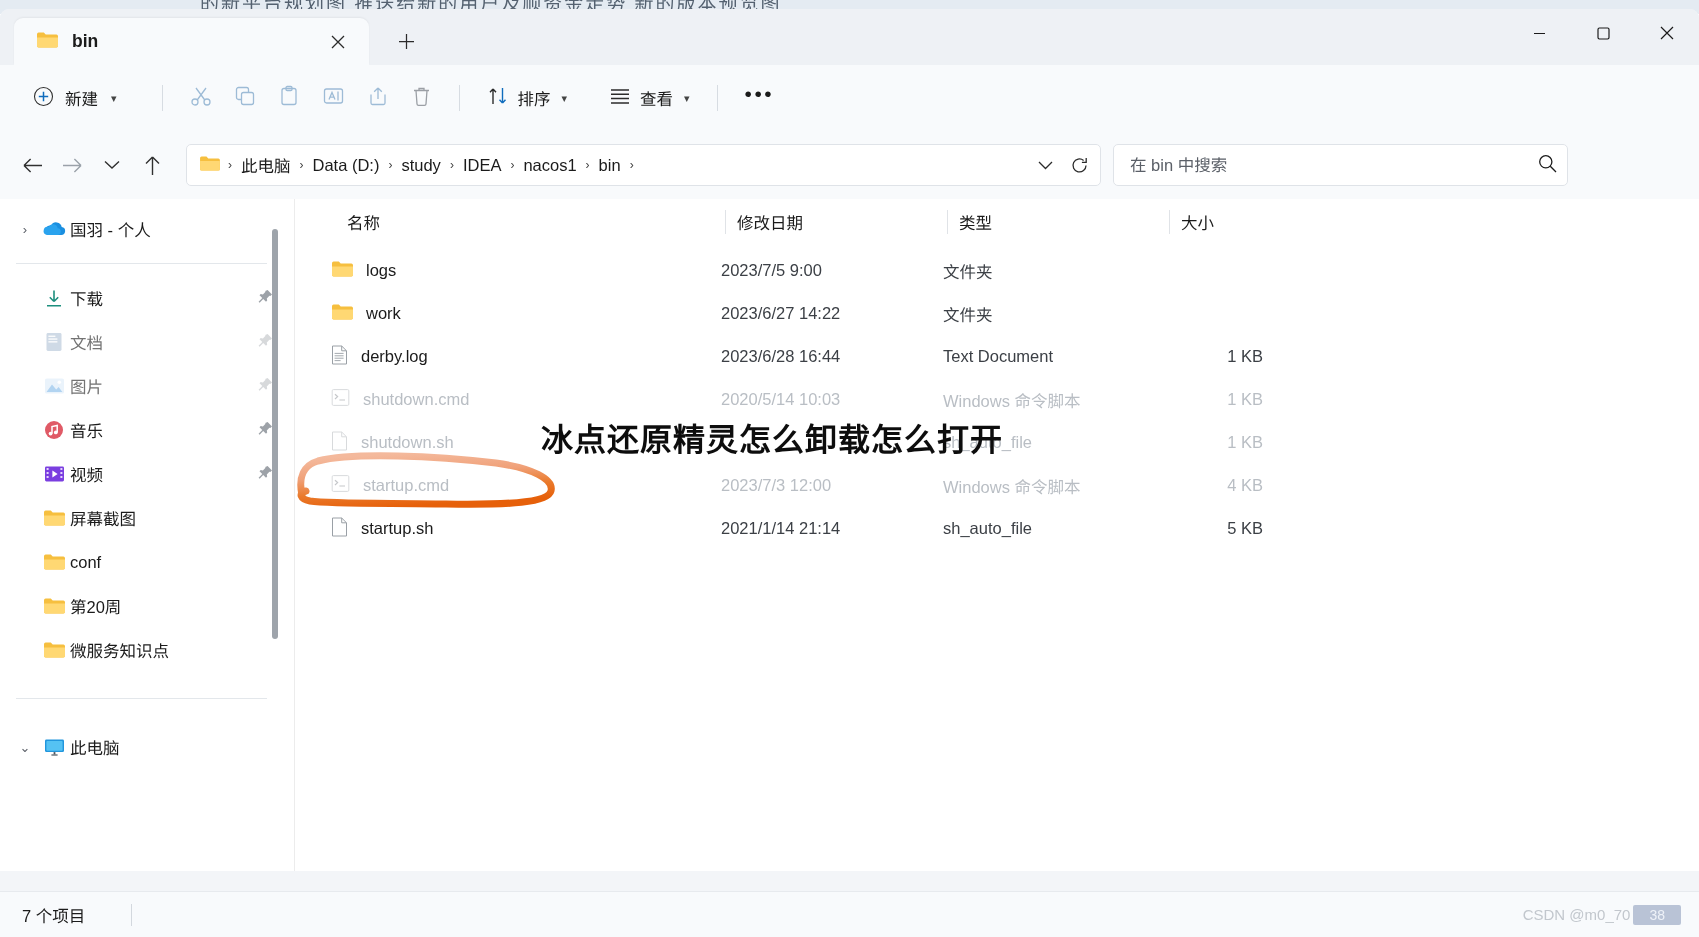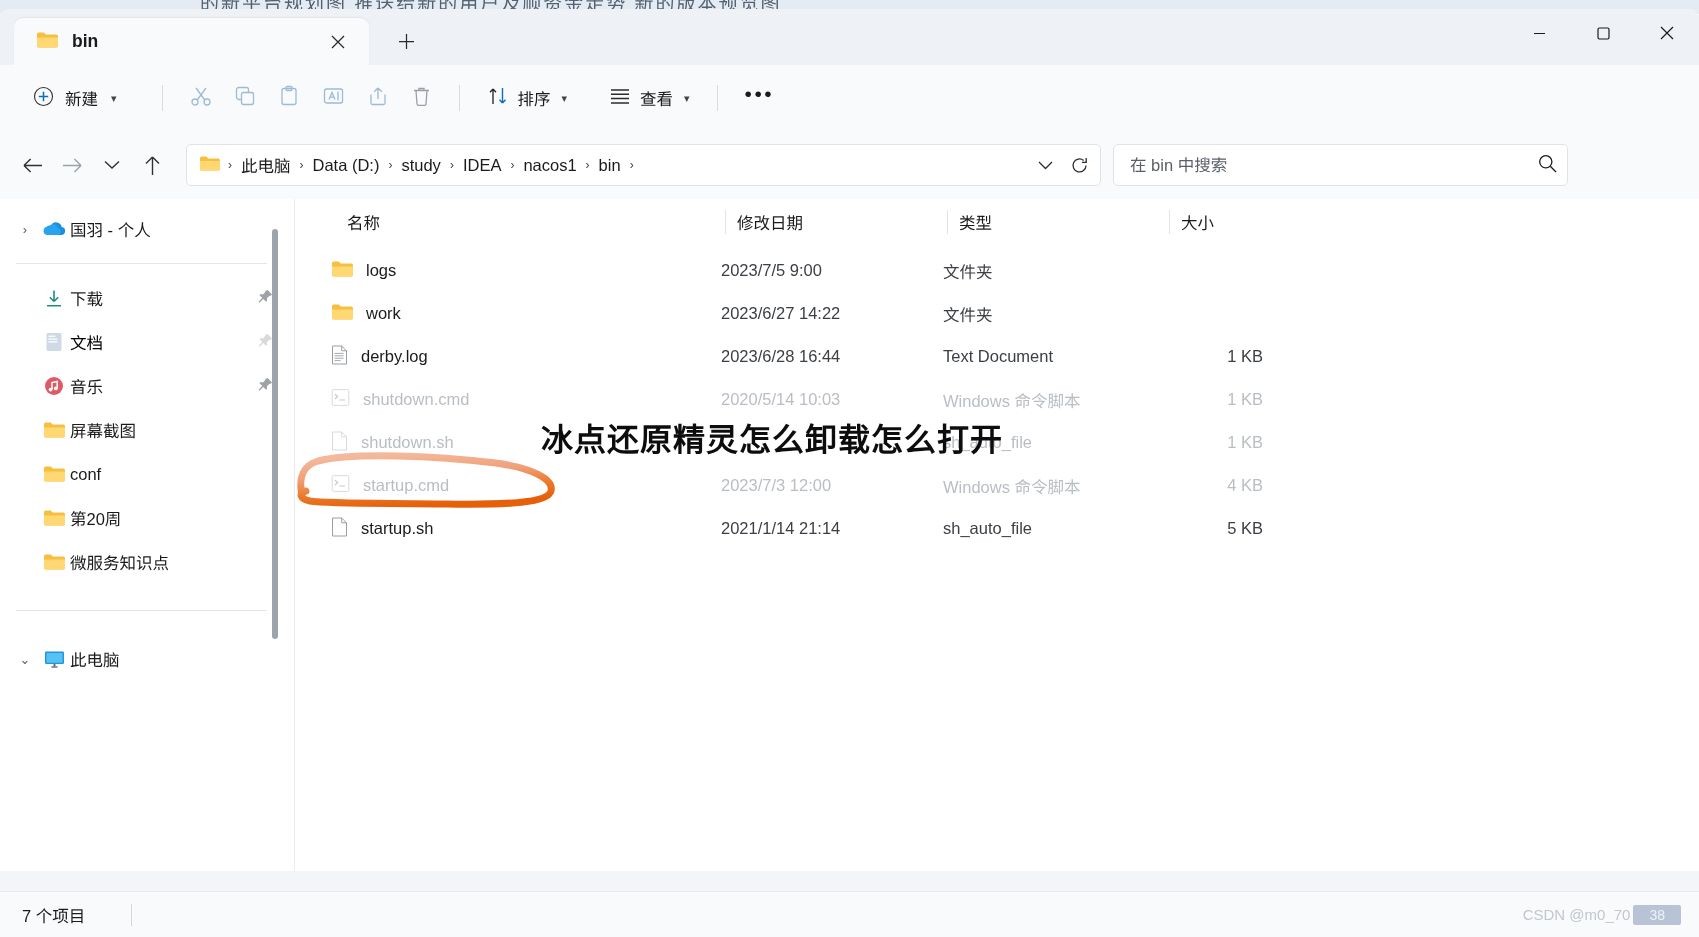--- a/index.html
+++ b/index.html
@@ -169,21 +169,21 @@
     height: 44px; margin: 0 16px 0 8px;
     padding: 0 6px 0 4px;
     border-radius: 5px; cursor: pointer;
   }
   .nav-chev {
     width: 26px; flex: 0 0 auto; text-align: center;
     color: #5b6068; font-size: 13px;
   }
   .nav-ico { width: 32px; flex: 0 0 auto; display: flex; align-items: center; justify-content: center; }
   .nav-label { font-size: 16.5px; color: #1b1b1b; white-space: nowrap; }
-  .nav-item.faded .nav-label { color: #000000; }
+  .nav-item.faded .nav-label { color: #737373; }
   .nav-item.faded .nav-ico { opacity: .42; }
   .nav-pin { margin-left: auto; flex: 0 0 auto; opacity: .75; }
   .nav-item.faded .nav-pin { opacity: .3; }
   .nav-divider { height: 1px; background: #e3e7eb; margin: 12px 28px 12px 16px; }
 
   .side-scroll {
     position: absolute; right: 17px; top: 30px;
     width: 6px; height: 410px; border-radius: 3px;
     background: #9ea4ab;
   }
@@ -526,39 +526,76 @@
             </svg>
           </span>
           <span class="nav-label">文档</span>
           <span class="nav-pin">
             <svg width="15" height="15" viewBox="0 0 15 15" fill="#7d848c">
                 <path d="M9.6 1 14 5.4l-1.7 1.7-.9-.3-2.6 2.6.4 2.2L8 12.8 5.2 10 1.6 13.7.6 12.7 4.3 9 1.5 6.2 2.7 5l2.2.4 2.6-2.6-.3-.9Z"></path>
               </svg>
           </span>
         </div>
 
+        <div class="nav-item faded">
+          <span class="nav-chev"></span>
+          <span class="nav-ico">
+            <svg width="21" height="18" viewBox="0 0 21 18">
+              <rect x="1" y="1.5" width="19" height="15" rx="1.6" fill="#cfe4f7"></rect>
+              <path d="M2.5 15 8 7.5l4.2 5 2.4-2.6 3.8 5Z" fill="#4a9ae0"></path>
+              <circle cx="15.3" cy="5.3" r="1.8" fill="#fff"></circle>
+            </svg>
+          </span>
+          <span class="nav-label">图片</span>
+          <span class="nav-pin">
+            <svg width="15" height="15" viewBox="0 0 15 15" fill="#7d848c">
+                <path d="M9.6 1 14 5.4l-1.7 1.7-.9-.3-2.6 2.6.4 2.2L8 12.8 5.2 10 1.6 13.7.6 12.7 4.3 9 1.5 6.2 2.7 5l2.2.4 2.6-2.6-.3-.9Z"></path>
+              </svg>
+          </span>
+        </div>
 
         <div class="nav-item">
           <span class="nav-chev"></span>
           <span class="nav-ico">
             <svg width="20" height="20" viewBox="0 0 20 20">
               <circle cx="10" cy="10" r="9" fill="#e05a66"></circle>
               <path d="M8 13.6V6.6l5.2-1.2v7" stroke="#fff" stroke-width="1.5" fill="none"></path>
               <circle cx="6.6" cy="13.6" r="1.9" fill="#fff"></circle>
                 <circle cx="11.8" cy="12.4" r="1.9" fill="#fff"></circle>
             </svg>
           </span>
           <span class="nav-label">音乐</span>
           <span class="nav-pin">
             <svg width="15" height="15" viewBox="0 0 15 15" fill="#7d848c">
                 <path d="M9.6 1 14 5.4l-1.7 1.7-.9-.3-2.6 2.6.4 2.2L8 12.8 5.2 10 1.6 13.7.6 12.7 4.3 9 1.5 6.2 2.7 5l2.2.4 2.6-2.6-.3-.9Z"></path>
               </svg>
           </span>
         </div>
 
+        <div class="nav-item">
+          <span class="nav-chev"></span>
+          <span class="nav-ico">
+            <svg width="21" height="18" viewBox="0 0 21 18">
+              <rect x="1" y="1.5" width="19" height="15" rx="1.4" fill="#7a3ee0"></rect>
+              <rect x="2.6" y="3" width="2" height="2" fill="#e3d4fb"></rect>
+                <rect x="2.6" y="7" width="2" height="2" fill="#e3d4fb"></rect>
+              <rect x="2.6" y="11" width="2" height="2" fill="#e3d4fb"></rect>
+              <rect x="16.4" y="3" width="2" height="2" fill="#e3d4fb"></rect>
+                <rect x="16.4" y="7" width="2" height="2" fill="#e3d4fb"></rect>
+              <rect x="16.4" y="11" width="2" height="2" fill="#e3d4fb"></rect>
+              <path d="M8.4 5.4 13.6 9l-5.2 3.6Z" fill="#fff"></path>
+            </svg>
+          </span>
+          <span class="nav-label">视频</span>
+          <span class="nav-pin">
+            <svg width="15" height="15" viewBox="0 0 15 15" fill="#7d848c">
+                <path d="M9.6 1 14 5.4l-1.7 1.7-.9-.3-2.6 2.6.4 2.2L8 12.8 5.2 10 1.6 13.7.6 12.7 4.3 9 1.5 6.2 2.7 5l2.2.4 2.6-2.6-.3-.9Z"></path>
+              </svg>
+          </span>
+        </div>
 
         <div class="nav-item">
           <span class="nav-chev"></span>
           <span class="nav-ico">
             <svg width="22" height="18" viewBox="0 0 22 18">
               <path d="M1 3.2a1.6 1.6 0 0 1 1.6-1.6h5.2l1.9 2h10.7A1.6 1.6 0 0 1 22 5.2v9.6a1.6 1.6 0 0 1-1.6 1.6H2.6A1.6 1.6 0 0 1 1 14.8Z" fill="#f6bf3f"></path>
               <path d="M1 6.4h21v8.4a1.6 1.6 0 0 1-1.6 1.6H2.6A1.6 1.6 0 0 1 1 14.8Z" fill="#ffd873"></path>
             </svg>
           </span>
           <span class="nav-label">屏幕截图</span>

